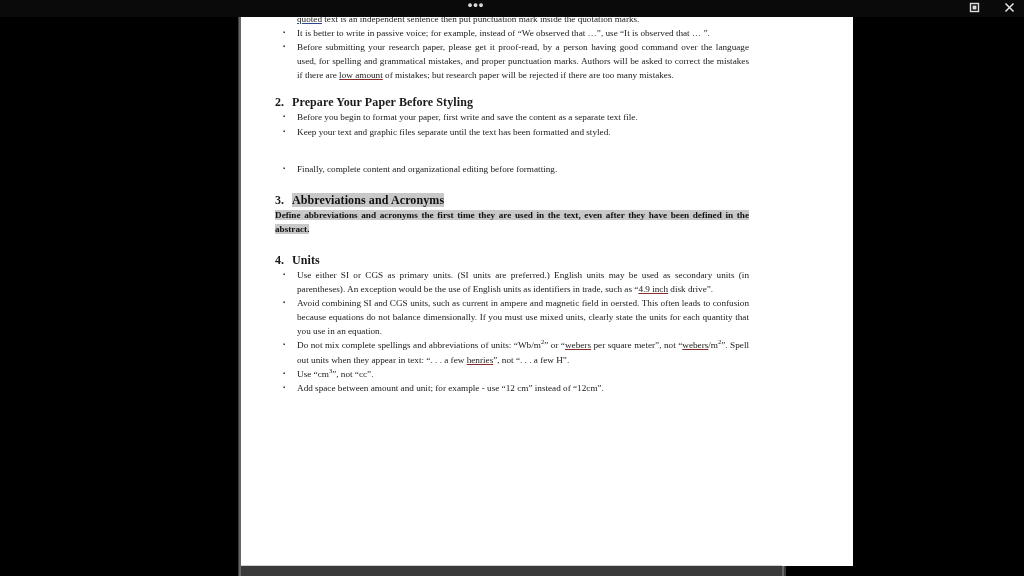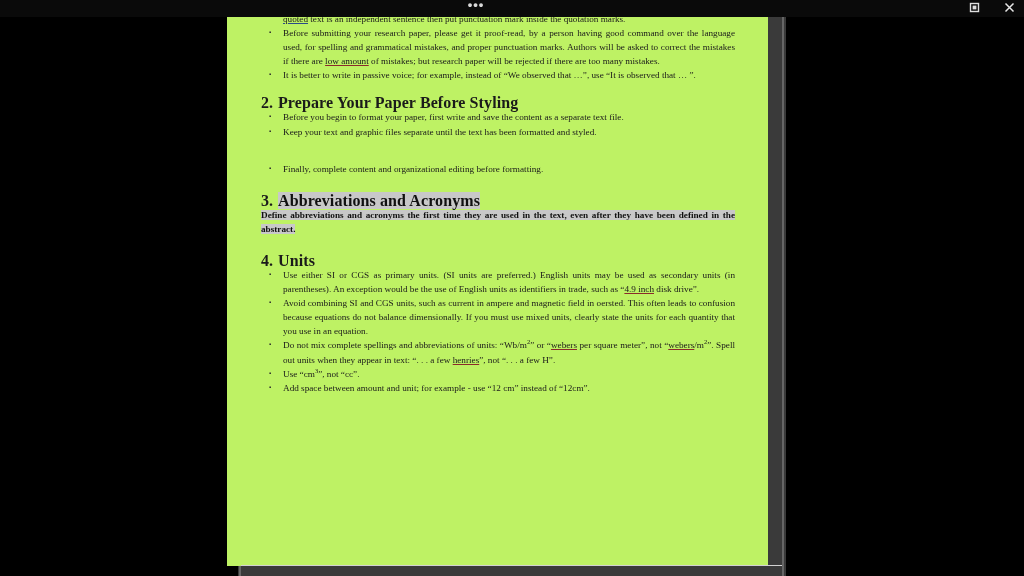--- a/index.html
+++ b/index.html
@@ -64,24 +64,24 @@
     position: absolute;
     top: 0;
     left: 238px;
     width: 548px;
     height: 576px;
     background: #3a3a3a;
   }
   .page {
     position: absolute;
     top: 0;
-    left: 227px;
-    width: 541px;
+    left: 241px;
+    width: 612px;
     height: 566px;
-    background: #bef264;
+    background: #ffffff;
   }
   .page-edge-left {
     position: absolute;
     top: 0; left: 239px;
     width: 2px; height: 576px;
     background: #8a8a8a;
     opacity: .55;
   }
   .page-edge-right {
     position: absolute;
@@ -139,21 +139,21 @@
   ul.bullets > li::before {
     content: "\25AA";
     position: absolute;
     left: 8px;
     top: -1px;
     font-size: 6px;
     color: #2a2a2a;
   }
 
   h2.heading {
-    font-size: 16px;
+    font-size: 12px;
     font-weight: bold;
     margin: 0;
     padding: 0;
     line-height: 15px;
     font-family: "Liberation Serif", serif;
     letter-spacing: .1px;
   }
   h2.heading .num {
     display: inline-block;
     width: 17px;
@@ -211,22 +211,22 @@
 
   <div class="page">
     <div class="content">
 
       <div class="cont-para">
         <span class="clipline">text is part of a sentence then put the end punctuation mark after closing quotation mark; and if the</span>
         <span class="gram-ul">quoted</span><span> text is an independent sentence then put punctuation mark inside the quotation marks.</span>
       </div>
 
       <ul class="bullets">
+        <li>It is better to write in passive voice; for example, instead of “We observed that …”, use “It is observed that … ”.</li>
         <li>Before submitting your research paper, please get it proof-read, by a person having good command over the language used, for spelling and grammatical mistakes, and proper punctuation marks. Authors will be asked to correct the mistakes if there are <span class="sp-ul">low amount</span> of mistakes; but research paper will be rejected if there are too many mistakes.</li>
-        <li>It is better to write in passive voice; for example, instead of “We observed that …”, use “It is observed that … ”.</li>
       </ul>
 
       <div class="spacer-md"></div>
 
       <h2 class="heading">
         <span class="num">2.</span><span>Prepare Your Paper Before Styling</span>
       </h2>
 
       <ul class="bullets">
         <li>Before you begin to format your paper, first write and save the content as a separate text file.</li>

